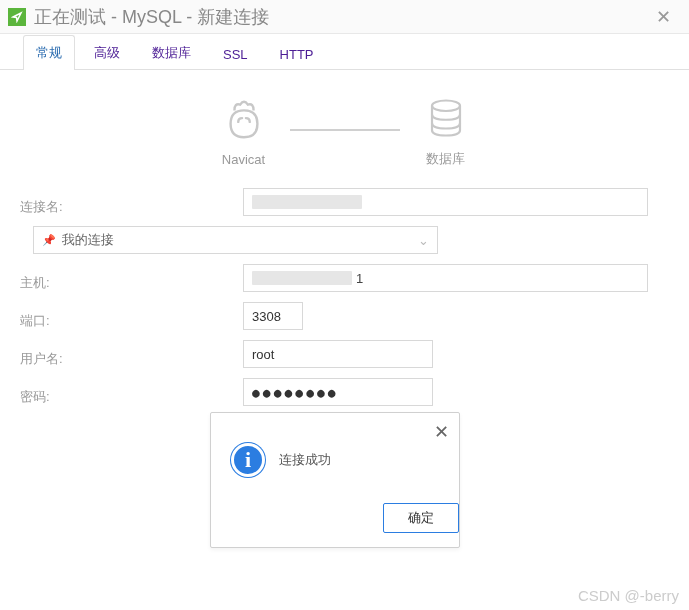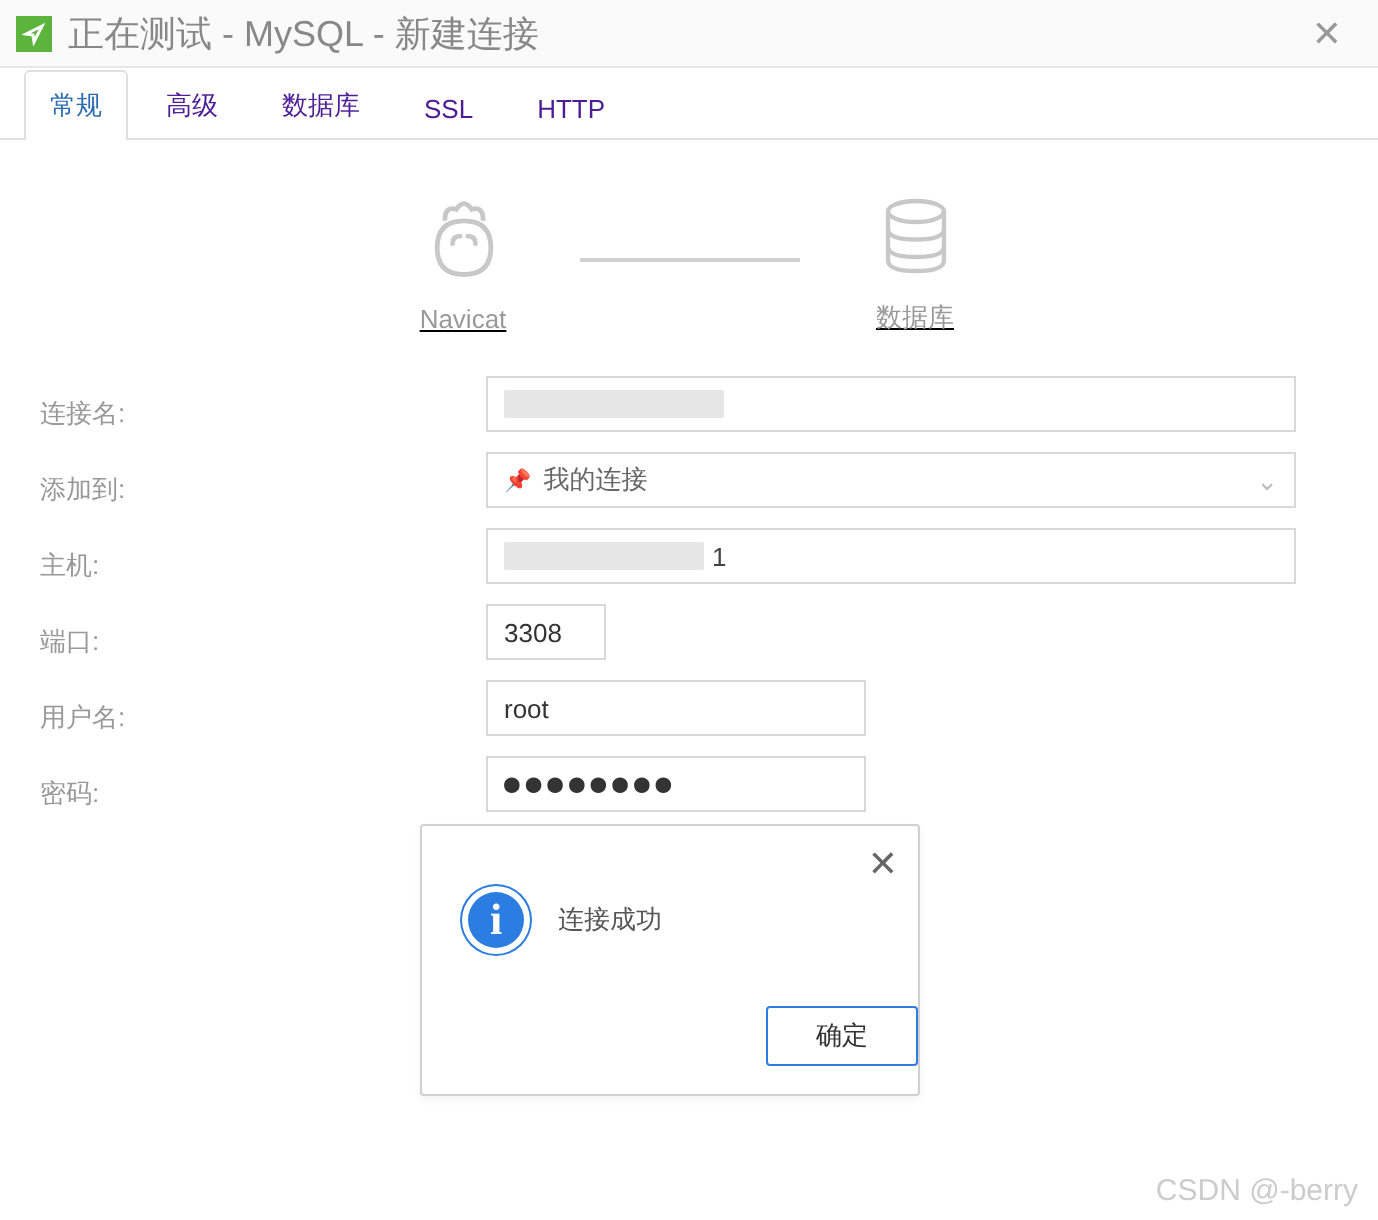--- a/index.html
+++ b/index.html
@@ -4,25 +4,25 @@
 <style>
 * { box-sizing: border-box; margin: 0; padding: 0; font-family: "Microsoft YaHei", "Segoe UI", sans-serif; }
 body { background: #fff; width: 689px; height: 610px; overflow: hidden; position: relative; }
 
 .titlebar { height: 34px; display: flex; align-items: center; padding: 0 8px; border-bottom: 1px solid #e8e8e8; background: #fafafa; }
 .titlebar .app-icon { width: 18px; height: 18px; background: #5bb53c; display: flex; align-items: center; justify-content: center; margin-right: 8px; }
 .titlebar .app-icon svg { width: 12px; height: 12px; }
 .titlebar .title { color: #888; font-size: 18px; }
 .titlebar .close { margin-left: auto; color: #999; font-size: 18px; padding: 4px 10px; cursor: pointer; }
 
-.tabs { display: flex; border-bottom: 1px solid #e0e0e0; padding: 0 12px; height: 36px; align-items: flex-end; gap: 6px; }
+.tabs { display: flex; border-bottom: 1px solid #e0e0e0; padding: 0 23px; height: 36px; align-items: flex-end; gap: 6px; }
 .tab { padding: 8px 12px; font-size: 13px; color: #4c1d95; cursor: pointer; border: 1px solid transparent; border-bottom: none; position: relative; top: 1px; }
 .tab.active { color: #2b6cb0; border-color: #e0e0e0; background: #fff; border-top-left-radius: 3px; border-top-right-radius: 3px; }
 
-.diagram-row { display: flex; align-items: center; justify-content: center; gap: 32px; padding: 22px 0 10px; text-decoration: underline; }
+.diagram-row { display: flex; align-items: center; justify-content: center; gap: 20px; padding: 22px 0 10px; }
 .diagram-item { display: flex; flex-direction: column; align-items: center; color: #999; }
 .diagram-item .icon-wrap { width: 52px; height: 52px; display: flex; align-items: center; justify-content: center; }
 .diagram-item .lbl { font-size: 13px; margin-top: 6px; }
 .diagram-line { width: 110px; height: 2px; background: #d0d0d0; }
 
 .form { padding: 10px 20px; }
 .form-row { display: flex; align-items: flex-end; margin-bottom: 10px; }
 .form-row .flabel { width: 210px; color: #999; font-size: 13px; }
 .fld { border: 1px solid #d8d8d8; background: #fff; height: 28px; padding: 0 8px; font-size: 13px; color: #333; margin-left: 13px; }
 .fld.name { width: 405px; }
@@ -98,21 +98,20 @@
 </div>
 
 <div class="form">
   <div class="form-row">
     <div class="flabel">连接名:</div>
     <div class="fld name" style="display:flex;align-items:center;">
       <span class="redact" style="width:110px;"></span>
     </div>
   </div>
   <div class="form-row">
-    <div class="flabel">添加到:</div>
     <div class="fld select">
       <span><span class="pin">📌</span><span>我的连接</span></span>
       <span class="chev">⌄</span>
     </div>
   </div>
   <div class="form-row">
     <div class="flabel">主机:</div>
     <div class="fld host" style="display:flex;align-items:center;gap:4px;">
       <span class="redact" style="width:100px;"></span>
         <span style="color:#444;">1</span>

